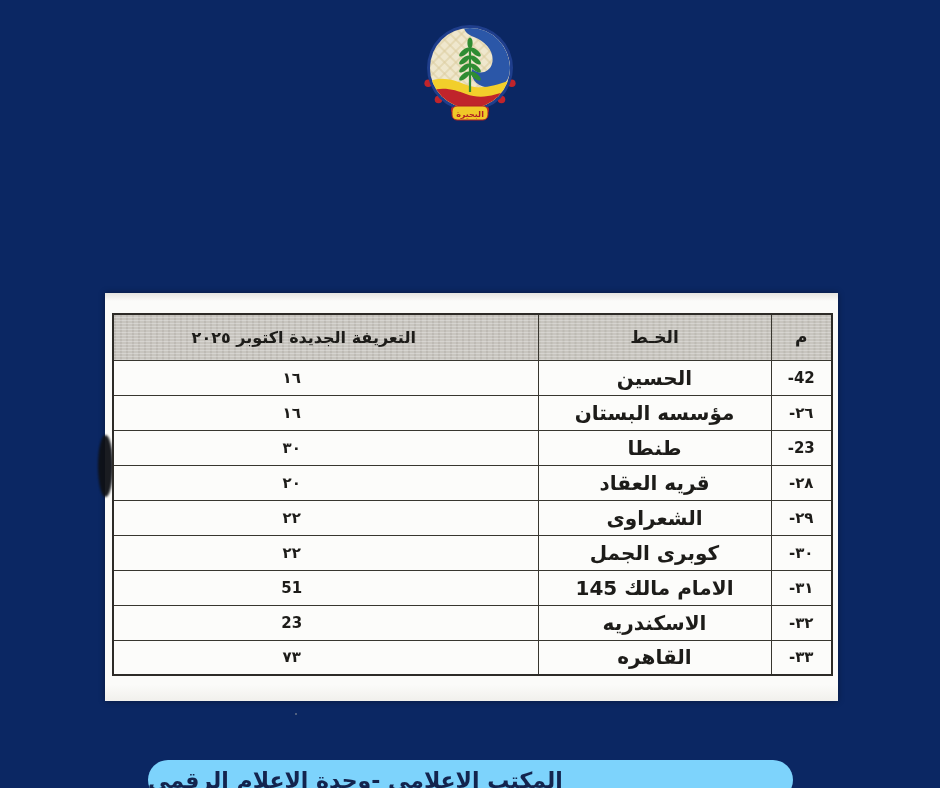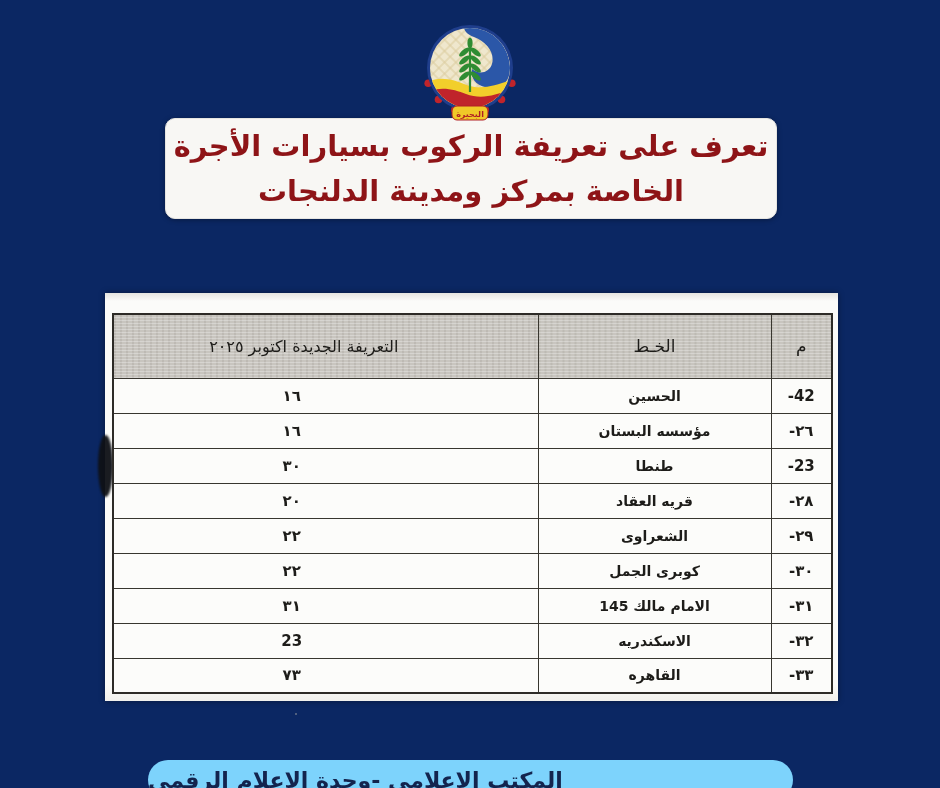--- a/index.html
+++ b/index.html
@@ -46,28 +46,28 @@
   }
   table.fares {
     position:absolute; left:7px; top:20px; width:719px;
     border-collapse:collapse; direction:rtl; table-layout:fixed;
     border:2.4px solid #2d2b27;
   }
   table.fares th, table.fares td {
     border:1.6px solid #38362f; text-align:center; vertical-align:middle; color:#1d1c19;
   }
   table.fares th {
-    height:64px; font-size:17px; font-weight:normal;
+    height:46px; font-size:17px; font-weight:bold;
     background-color:#c8c5bf;
     background-image:
       repeating-linear-gradient(0deg, rgba(255,255,255,.28) 0 1px, rgba(0,0,0,0) 1px 3px),
       repeating-linear-gradient(90deg, rgba(110,105,95,.12) 0 2px, rgba(0,0,0,0) 2px 6px);
   }
   table.fares td { height:35px; font-weight:bold; background:#fcfcfa; }
-  td.route { font-size:14px; }
+  td.route { font-size:20px; }
   td.serial { font-size:15px; }
   td.fare { font-size:15px; }
   .sh-num { position:relative; left:-34px; display:inline-block; }
   .sh-hdr { position:relative; left:-22px; display:inline-block; font-size:16px; }
 
   
   .footer {
     position:absolute; left:148px; top:748px; width:645px; height:40px;
     background:#7dd3fc; border-radius:20px; z-index:2;
     display:flex; align-items:center; 
@@ -118,24 +118,20 @@
           <ellipse cx="55.5" cy="46" rx="6.5" ry="2.6" transform="rotate(38 55.5 46)"></ellipse>
           <ellipse cx="44.5" cy="54" rx="6.5" ry="2.6" transform="rotate(-38 44.5 54)"></ellipse>
           <ellipse cx="55.5" cy="54" rx="6.5" ry="2.6" transform="rotate(38 55.5 54)"></ellipse>
         </g>
       </g>
       <rect x="32" y="84" width="36" height="14" rx="5" fill="#f0c928" stroke="#b01e24" stroke-width="1"></rect>
       <text x="50" y="94.5" text-anchor="middle" font-size="8" font-weight="bold" fill="#b01e24">البحيرة</text>
     </svg>
   </div>
 
-  <div class="title-banner">
-    <div class="title-line">تعرف على تعريفة الركوب بسيارات الأجرة</div>
-    <div class="title-line">الخاصة بمركز ومدينة الدلنجات</div>
-  </div>
 
   <div class="paper">
     <div class="hole"></div>
     <div class="speck"></div>
     <table class="fares">
       <colgroup>
         <col style="width:61px">
           <col style="width:233px">
           <col style="width:425px">
       </colgroup>
@@ -171,21 +167,21 @@
         <td class="fare"><span class="sh-num">٢٢</span></td>
       </tr>
       <tr>
         <td class="serial">٣٠-</td>
         <td class="route">كوبرى الجمل</td>
         <td class="fare"><span class="sh-num">٢٢</span></td>
       </tr>
       <tr>
         <td class="serial">٣١-</td>
         <td class="route">الامام مالك 145</td>
-        <td class="fare"><span class="sh-num">٣١</span></td>
+        <td class="fare"><span class="sh-num">51</span></td>
       </tr>
       <tr>
         <td class="serial">٣٢-</td>
         <td class="route">الاسكندريه</td>
         <td class="fare"><span class="sh-num">23</span></td>
       </tr>
       <tr>
         <td class="serial">٣٣-</td>
         <td class="route">القاهره</td>
         <td class="fare"><span class="sh-num">٧٣</span></td>

